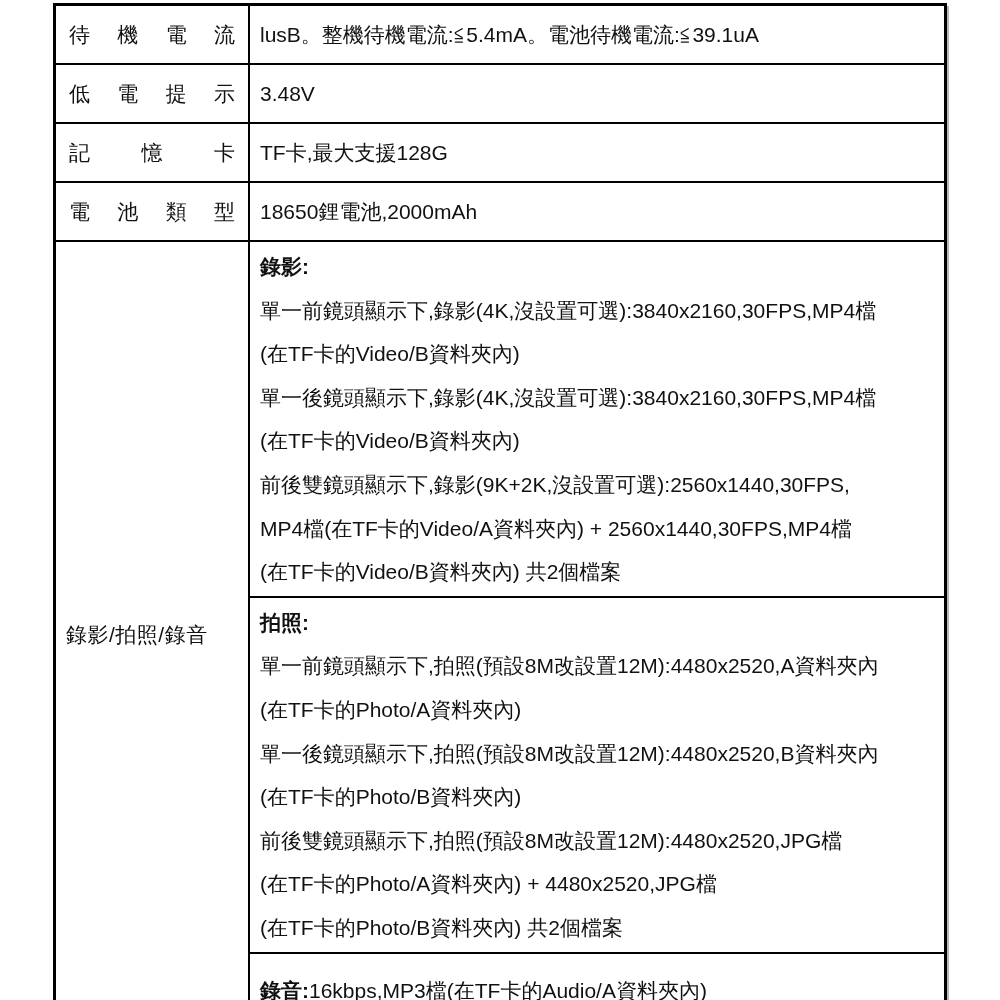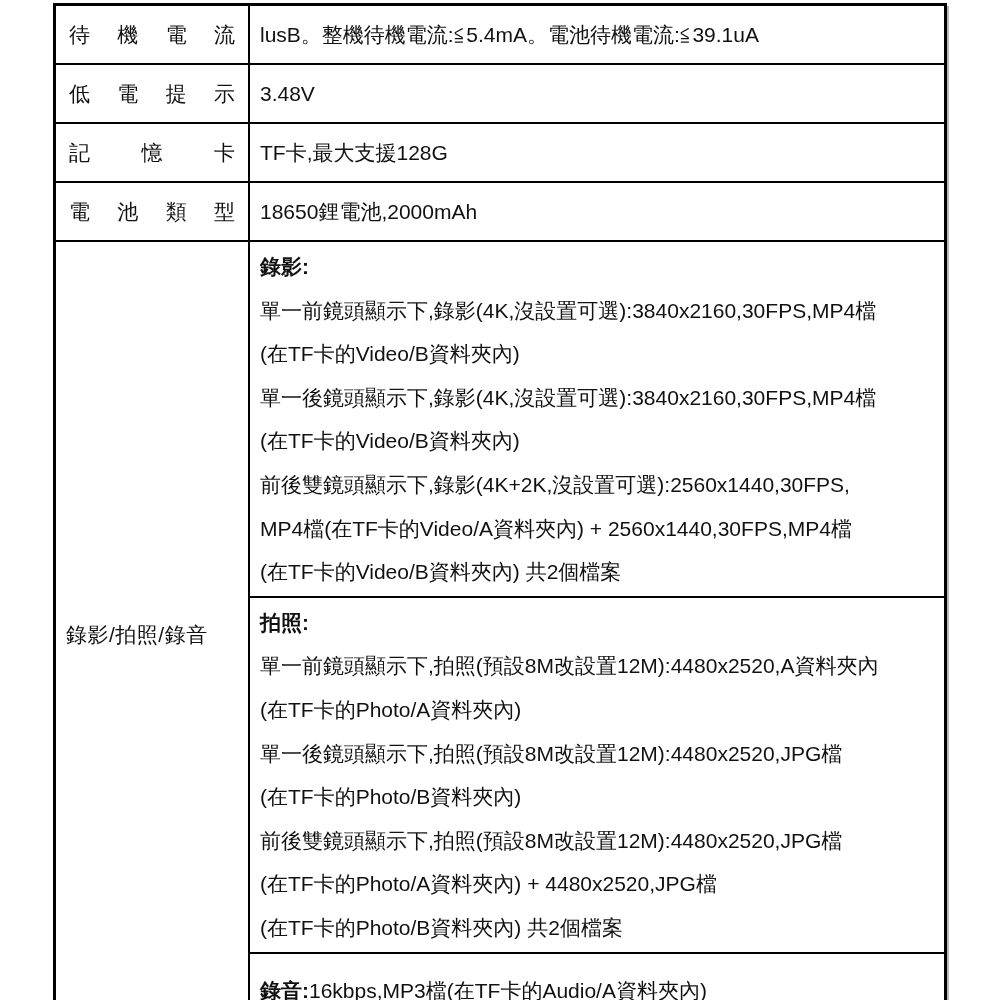--- a/index.html
+++ b/index.html
@@ -91,31 +91,31 @@
       <td class="value">18650鋰電池,2000mAh</td>
     </tr>
     <tr>
       <td class="label media-label" rowspan="3">錄影/拍照/錄音</td>
       <td class="multi">
         <div class="line heading">錄影:</div>
         <div class="line">單一前鏡頭顯示下,錄影(4K,沒設置可選):3840x2160,30FPS,MP4檔</div>
         <div class="line">(在TF卡的Video/B資料夾內)</div>
         <div class="line">單一後鏡頭顯示下,錄影(4K,沒設置可選):3840x2160,30FPS,MP4檔</div>
         <div class="line">(在TF卡的Video/B資料夾內)</div>
-        <div class="line">前後雙鏡頭顯示下,錄影(4K+2K,沒設置可選):2560x1440,30FPS,</div>
+        <div class="line">前後雙鏡頭顯示下,錄影(9K+2K,沒設置可選):2560x1440,30FPS,</div>
         <div class="line">MP4檔(在TF卡的Video/A資料夾內) + 2560x1440,30FPS,MP4檔</div>
         <div class="line">(在TF卡的Video/B資料夾內) 共2個檔案</div>
       </td>
     </tr>
     <tr>
       <td class="multi">
         <div class="line heading">拍照:</div>
         <div class="line">單一前鏡頭顯示下,拍照(預設8M改設置12M):4480x2520,A資料夾內</div>
         <div class="line">(在TF卡的Photo/A資料夾內)</div>
-        <div class="line">單一後鏡頭顯示下,拍照(預設8M改設置12M):4480x2520,JPG檔</div>
+        <div class="line">單一後鏡頭顯示下,拍照(預設8M改設置12M):4480x2520,B資料夾內</div>
         <div class="line">(在TF卡的Photo/B資料夾內)</div>
         <div class="line">前後雙鏡頭顯示下,拍照(預設8M改設置12M):4480x2520,JPG檔</div>
         <div class="line">(在TF卡的Photo/A資料夾內) + 4480x2520,JPG檔</div>
         <div class="line">(在TF卡的Photo/B資料夾內) 共2個檔案</div>
       </td>
     </tr>
     <tr>
       <td class="single">
         <span class="inline-heading">錄音:</span><span>16kbps,MP3檔(在TF卡的Audio/A資料夾內)</span>
       </td>

